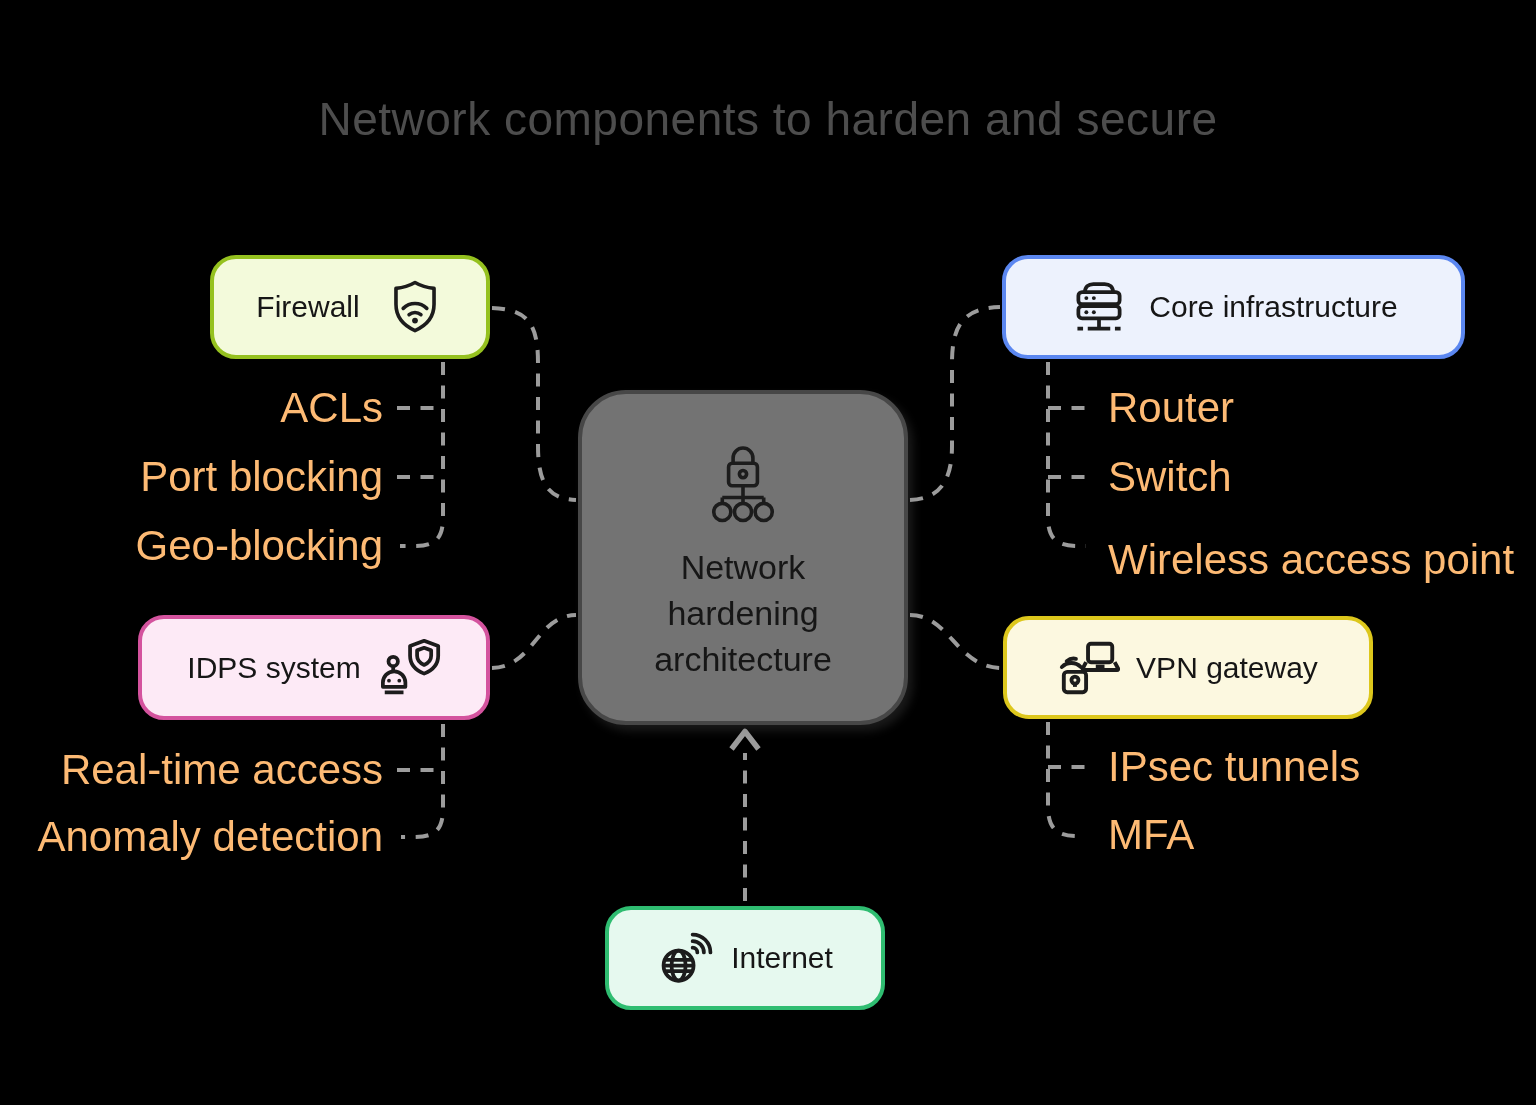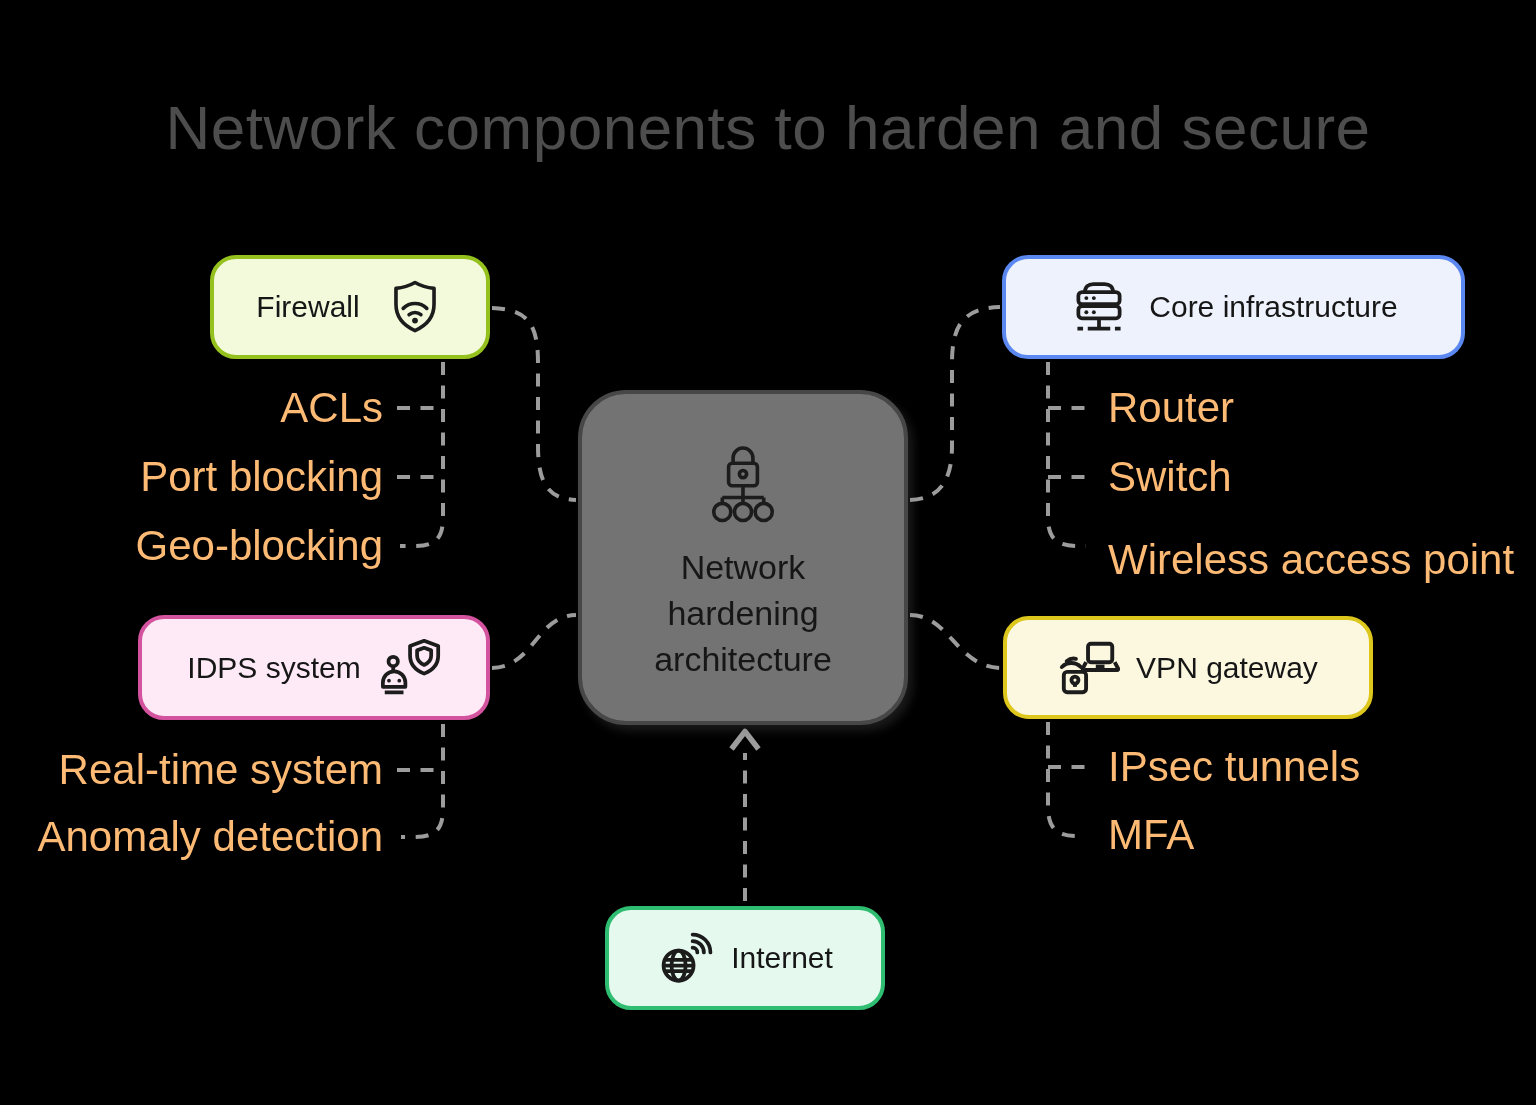--- a/index.html
+++ b/index.html
@@ -2,21 +2,21 @@
 <html><head>
 <meta charset="utf-8">
 <style>
   html,body{margin:0;padding:0;background:#000;}
   .canvas{
     position:relative;width:1536px;height:1105px;background:#000;overflow:hidden;
     font-family:"Liberation Sans",sans-serif;
   }
   .title{
     position:absolute;left:0;right:0;top:92px;text-align:center;
-    font-size:62px;font-weight:500;color:#4d4d4d;letter-spacing:.5px;
+    font-size:46px;font-weight:500;color:#4d4d4d;letter-spacing:.5px;
   }
   .wires{position:absolute;left:0;top:0;}
   .wires path{fill:none;stroke:#9c9c9c;stroke-width:4;}
   .wires path.dashed{stroke-dasharray:13 10.5;}
   .wires path.arrow{stroke-width:5.5;stroke-linejoin:round;}
   .branch{
     position:absolute;box-sizing:border-box;border:4.5px solid;border-radius:26px;
     display:flex;align-items:center;justify-content:center;
   }
   .branch .nlabel{font-size:30px;font-weight:500;color:#161616;white-space:nowrap;}
@@ -159,19 +159,19 @@
   </div>
 
   <div class="leaf lf" style="top:388px">ACLs</div>
   <div class="leaf lf" style="top:457px">Port blocking</div>
   <div class="leaf lf" style="top:526px">Geo-blocking</div>
 
   <div class="leaf rt" style="top:388px">Router</div>
   <div class="leaf rt" style="top:457px">Switch</div>
   <div class="leaf rt" style="top:540px">Wireless access point</div>
 
-  <div class="leaf lf" style="top:750px">Real-time system</div>
+  <div class="leaf lf" style="top:750px">Real-time access</div>
   <div class="leaf lf" style="top:817px">Anomaly detection</div>
 
   <div class="leaf rt" style="top:747px">IPsec tunnels</div>
   <div class="leaf rt" style="top:815px">MFA</div>
 
 </div>
 
 </body></html>

